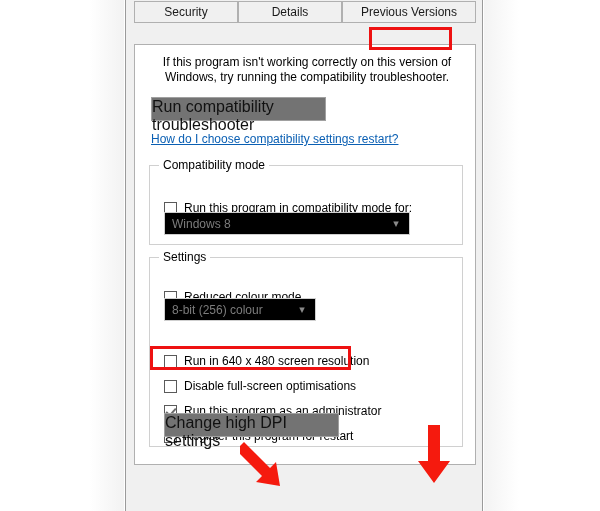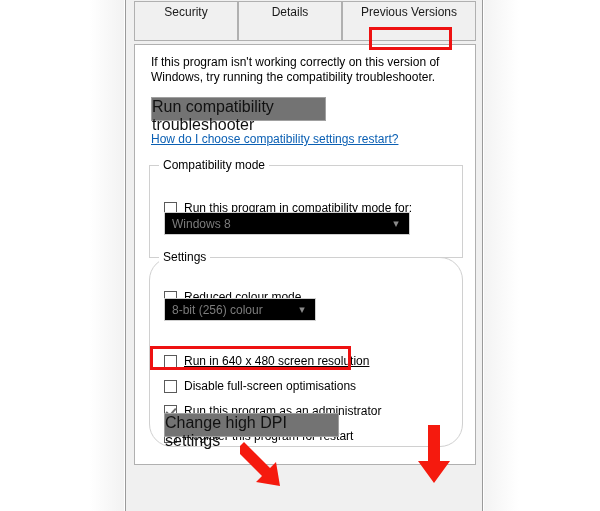--- a/index.html
+++ b/index.html
@@ -50,21 +50,21 @@
     left: 8px;
     width: 342px;
     height: 22px;
   }
   .tab-strip.row1 { top: 41px; }
   .tab-strip.row2 { top: 63px; }
 
   .tab {
     position: absolute;
     top: 0;
-    height: 40px;
+    height: 22px;
     line-height: 21px;
     text-align: center;
     background: #f0f0f0;
     border: 1px solid #b0b0b0;
     box-sizing: border-box;
     font-size: 12px;
     color: #1a1a1a;
     white-space: nowrap;
   }
   .tab.active {
@@ -86,20 +86,21 @@
   }
 
   .body-text {
     position: absolute;
     left: 16px;
     top: 10px;
     width: 312px;
     font-size: 12px;
     line-height: 15px;
     color: #000000;
+    text-align: center;
   }
 
   .btn {
     background: #737373;
     border: 1px solid #a0a0a0;
     box-sizing: border-box;
     font-family: "Liberation Sans", sans-serif;
     font-size: 16px;
     color: #111111;
     text-align: left;
@@ -140,28 +141,27 @@
     padding: 0 4px;
     font-size: 12px;
     color: #000000;
     white-space: nowrap;
   }
 
   #group-compat {
     left: 14px;
     top: 120px;
     width: 314px;
-    height: 93px;
+    height: 80px;
   }
   #group-settings {
     left: 14px;
     top: 212px;
     width: 314px;
     height: 190px;
-    border-radius: 23px;
   }
 
   
   .cb-row {
     position: absolute;
     display: flex;
     align-items: center;
     white-space: nowrap;
     margin-top: 20px;
   }
@@ -324,21 +324,21 @@
       <div class="cb-row" style="left:14px; top:12px;">
         <span class="cb-box"></span>
         <span class="cb-label">Reduced colour mode</span>
       </div>
 
       <div class="combo" id="combo-colour">
         <span class="combo-text">8-bit (256) colour</span>
         <span class="chev">▾</span>
       </div>
 
-      <div class="cb-row" style="left:14px; top:76px;text-decoration:underline;">
+      <div class="cb-row" style="left:14px; top:76px;">
         <span class="cb-box"></span>
         <span class="cb-label">Run in 640 x 480 screen resolution</span>
       </div>
 
       <div class="cb-row" style="left:14px; top:101px;text-align:center;">
         <span class="cb-box"></span>
         <span class="cb-label">Disable full-screen optimisations</span>
       </div>
 
       <div class="cb-row" style="left:14px; top:126px;">

